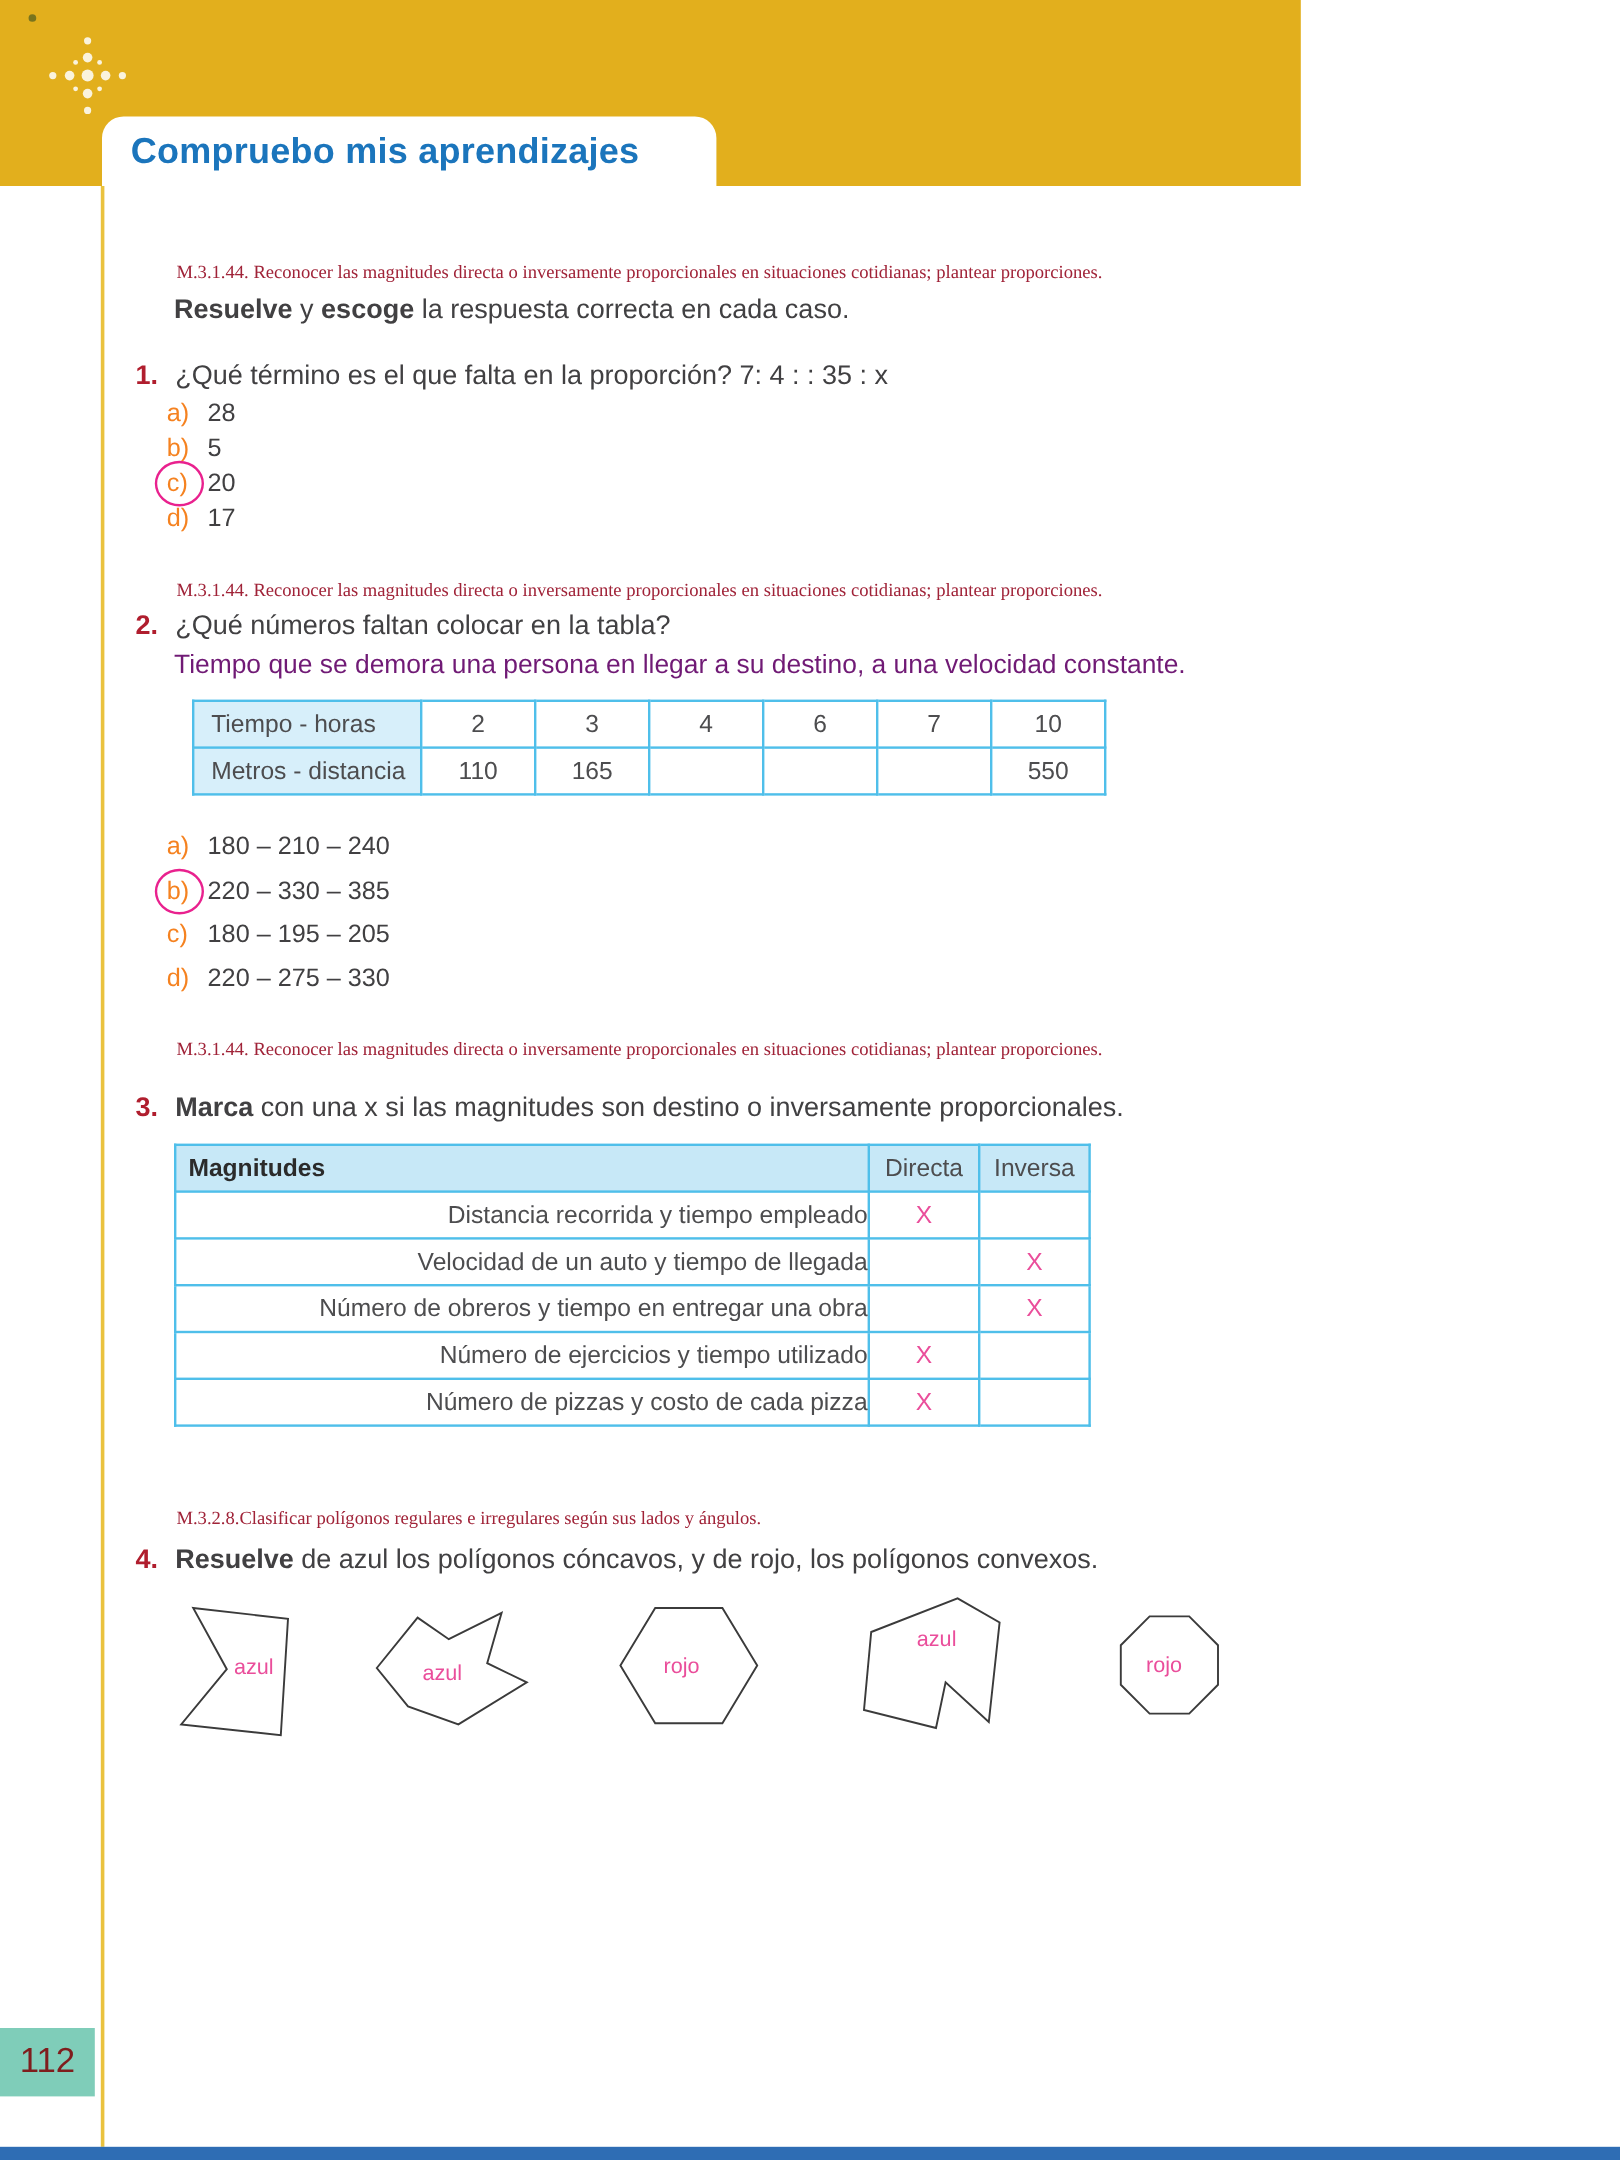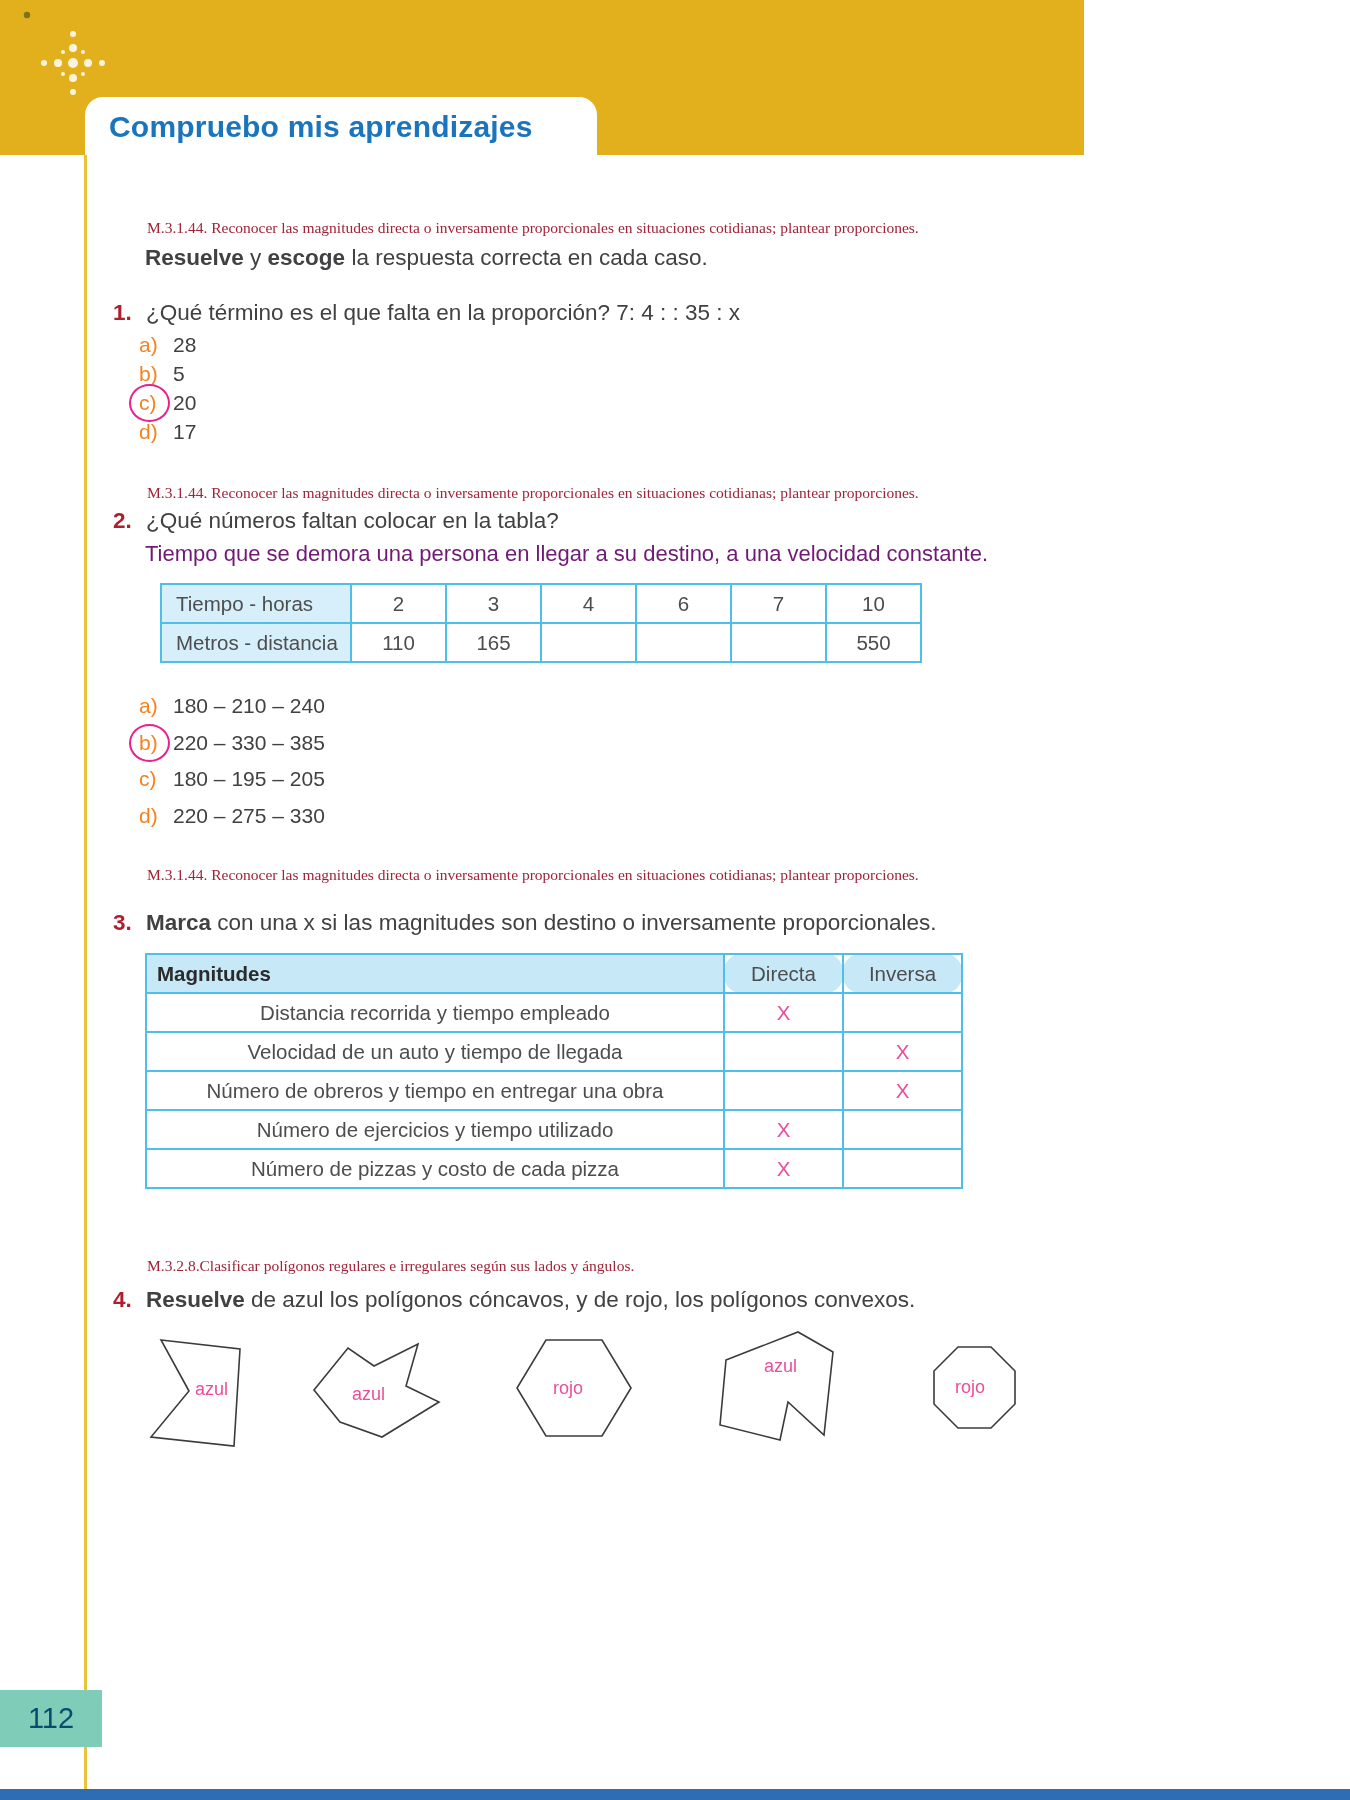--- a/index.html
+++ b/index.html
@@ -39,33 +39,33 @@
   }
   .opt-text { font-size: 21px; color: #414042; }
 
   
   .dtable { position: absolute; border-collapse: collapse; color: #4D4D4F; }
   .dtable td, .dtable th { border: 2px solid #4FBFEA; height: 39px; padding: 0; font-weight: normal; font-size: 20.5px; }
   .t1 .lbl { width: 190px; background: #D7EFFA; padding-left: 14px; text-align: left; }
   .t1 .num { width: 95px; text-align: center; }
   .t2 th { background: #C7E8F7; }
   .t2 .mag { width: 578px; text-align: left; padding-left: 10px; font-weight: bold; color: #2B2B2B; }
-  .t2 .col-dir, .t2 .col-inv { width: 119px; text-align: center; border-radius: 17px; }
-  .t2 td.lbl { text-align: center; }
+  .t2 .col-dir, .t2 .col-inv { width: 92px; text-align: center; }
+  .t2 td.lbl { text-align: right; }
   .t2 td.mark { text-align: center; color: #EA4E9B; }
 
   
   .shape { position: absolute; }
   .shape svg { display: block; }
   .shape svg polygon { fill: #FFFFFF; stroke: #3B3B3B; stroke-width: 1.6; stroke-linejoin: miter; }
   .shape-label { position: absolute; font-size: 18px; color: #EA4E9B; }
 
   
-  .page-tab { position: absolute; left: 0; top: 1690px; width: 102px; height: 57px; background: #7FCDB9;
-    color: #0c4a6e; font-size: 29px; display: flex; align-items: center; justify-content: center; }
+  .page-tab { position: absolute; left: 0; top: 1690px; width: 79px; height: 57px; background: #7FCDB9;
+    color: #7f1d1d; font-size: 29px; display: flex; align-items: center; justify-content: center; }
   .bottom-bar { position: absolute; left: 0; top: 1789px; width: 1350px; height: 11px; background: #2E6DB4; }
 </style>
 </head>
 <body>
 
 <div>
 
   <div class="band">
     <svg class="dots" width="100" height="100" viewBox="0 0 100 100">
       <circle cx="9" cy="9" r="3.2" fill="#6E6E1E" opacity="0.9"></circle>

